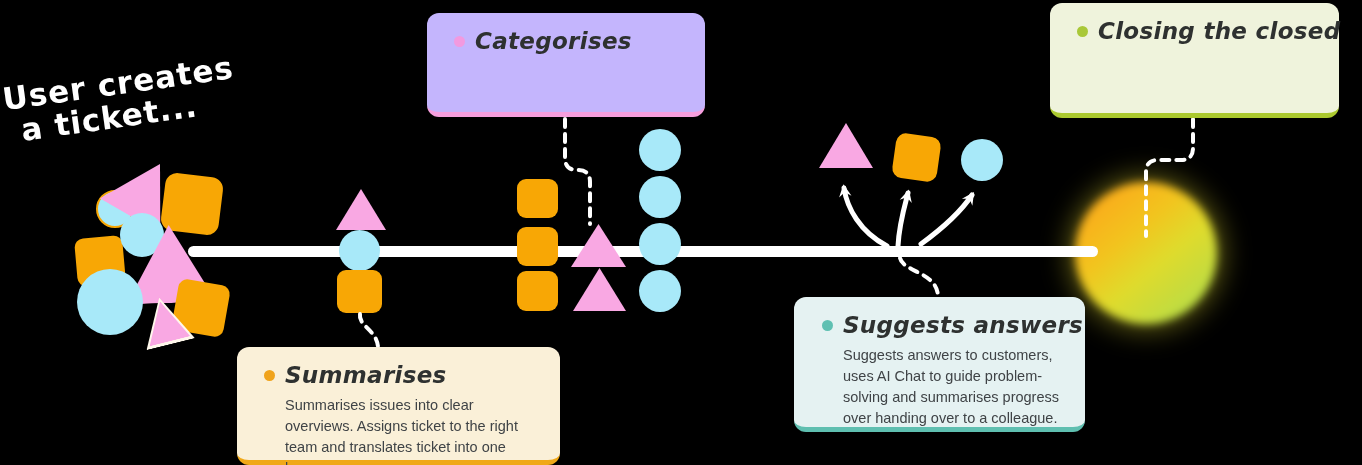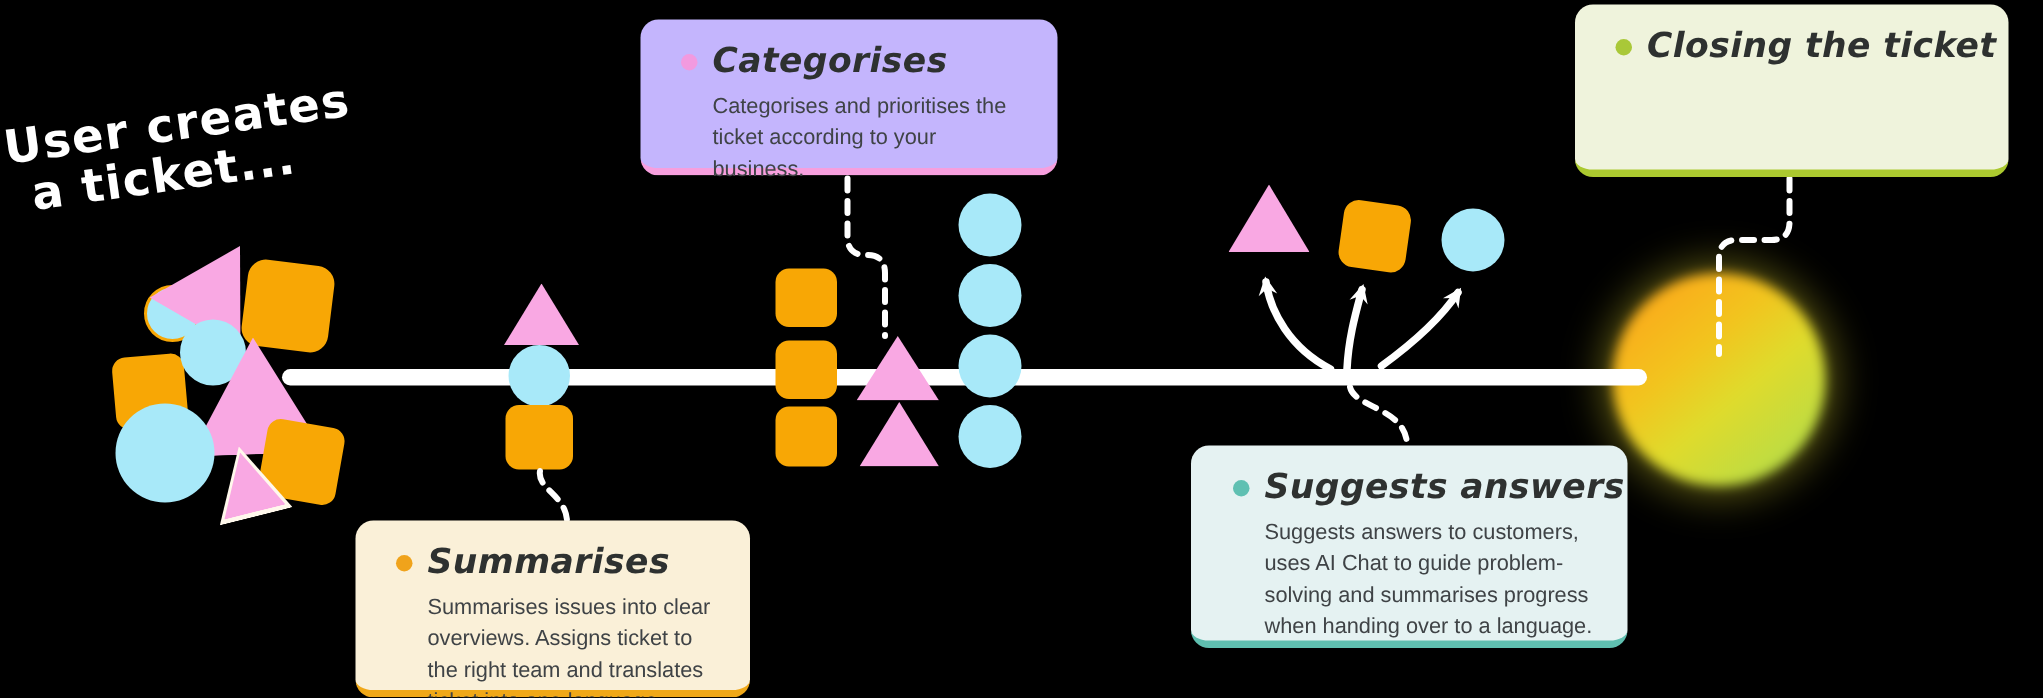--- a/index.html
+++ b/index.html
@@ -36,21 +36,21 @@
     filter:blur(4px);
     box-shadow:0 0 26px 6px rgba(219,210,45,.45);
   }
   
   .wires{position:absolute;left:0;top:0;z-index:5;pointer-events:none;}
   
   .card{
     position:absolute;z-index:6;box-sizing:border-box;border-radius:12px;
     padding:15px 18px 14px 27px;
   }
-  .card-summarises{left:237px;top:347px;width:263px;height:118px;background:#FAF0D8;border-bottom:5px solid #F0A818;}
+  .card-summarises{left:237px;top:347px;width:323px;height:118px;background:#FAF0D8;border-bottom:5px solid #F0A818;}
   .card-categorises{left:427px;top:13px;width:278px;height:104px;background:#c4b5fd;border-bottom:5px solid #F79FDE;}
   .card-suggests{left:794px;top:297px;width:291px;height:135px;background:#E5F2F2;border-bottom:5px solid #5FBFB0;padding-left:28px;}
   .card-closing{left:1050px;top:3px;width:289px;height:115px;background:#EFF3DC;border-bottom:5px solid #ABC92F;}
   .title-row{display:flex;align-items:center;gap:10px;}
   .bullet{width:11px;height:11px;border-radius:50%;flex:0 0 auto;}
   .b-orange{background:#F0A31B;} .b-pink{background:#F29ADF;}
   .b-teal{background:#5FC0B2;}  .b-green{background:#A9C838;}
   .card-title{
     font-family:"DejaVu Sans",sans-serif;font-weight:bold;font-style:italic;
     font-size:23px;color:#2E3130;letter-spacing:.3px;white-space:nowrap;
@@ -125,31 +125,30 @@
       <span class="card-title">Summarises</span>
     </div>
     <div class="card-body">Summarises issues into clear overviews. Assigns ticket to the right team and translates ticket into one language.</div>
   </div>
 
   <div class="card card-categorises">
     <div class="title-row">
       <span class="bullet b-pink"></span>
       <span class="card-title">Categorises</span>
     </div>
-    <div class="card-body">Categorises and prioritises the ticket according to your business.</div>
   </div>
 
   <div class="card card-suggests">
     <div class="title-row">
       <span class="bullet b-teal"></span>
       <span class="card-title">Suggests answers</span>
     </div>
-    <div class="card-body">Suggests answers to customers, uses AI Chat to guide problem-solving and summarises progress when handing over to a language.</div>
+    <div class="card-body">Suggests answers to customers, uses AI Chat to guide problem-solving and summarises progress over handing over to a colleague.</div>
   </div>
 
   <div class="card card-closing">
     <div class="title-row">
       <span class="bullet b-green"></span>
-      <span class="card-title">Closing the ticket</span>
+      <span class="card-title">Closing the closed</span>
     </div>
   </div>
 
 </div>
 
 </body></html>

